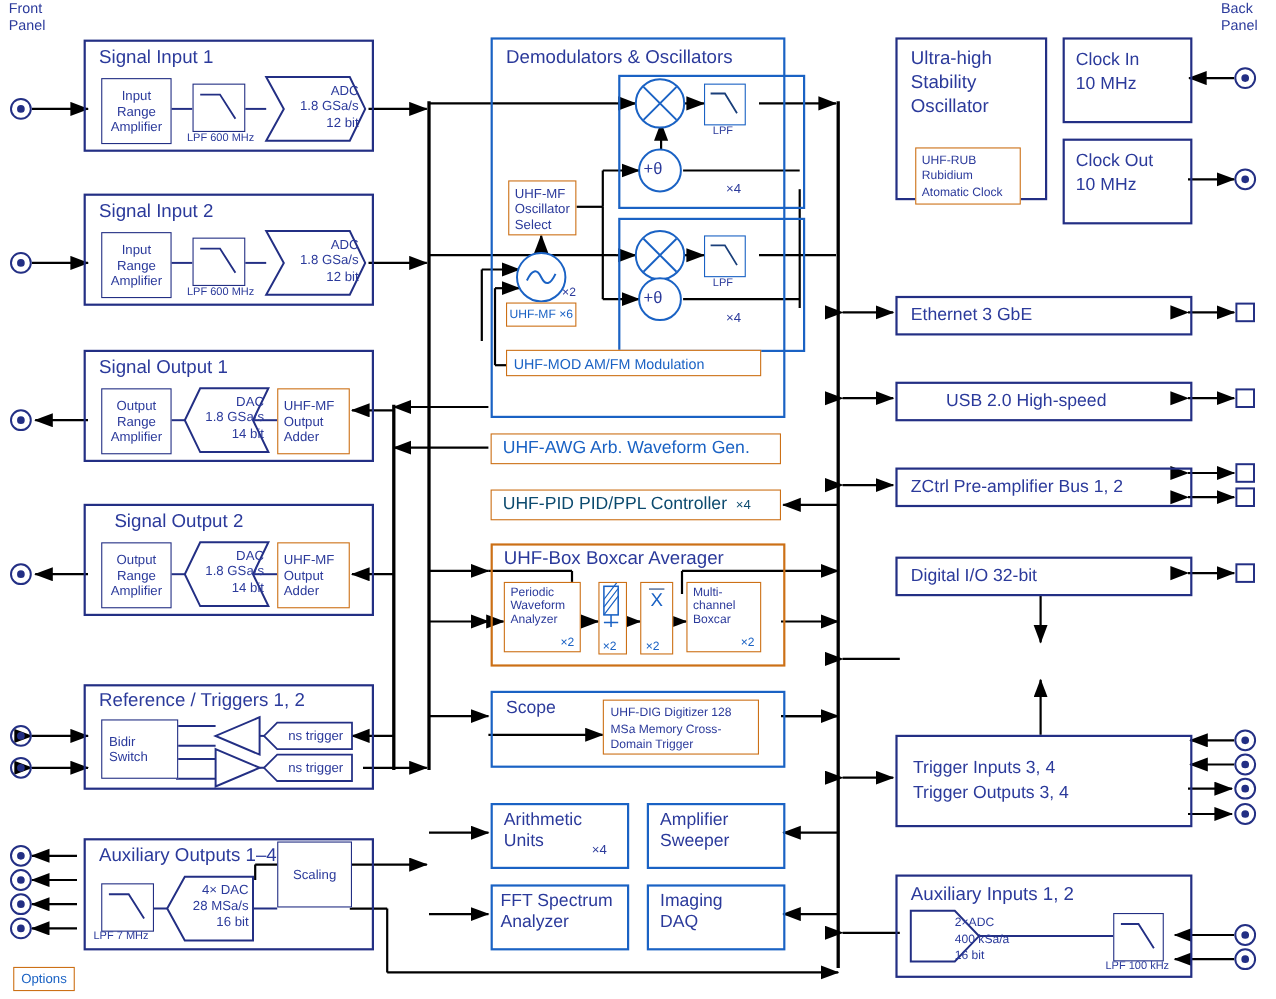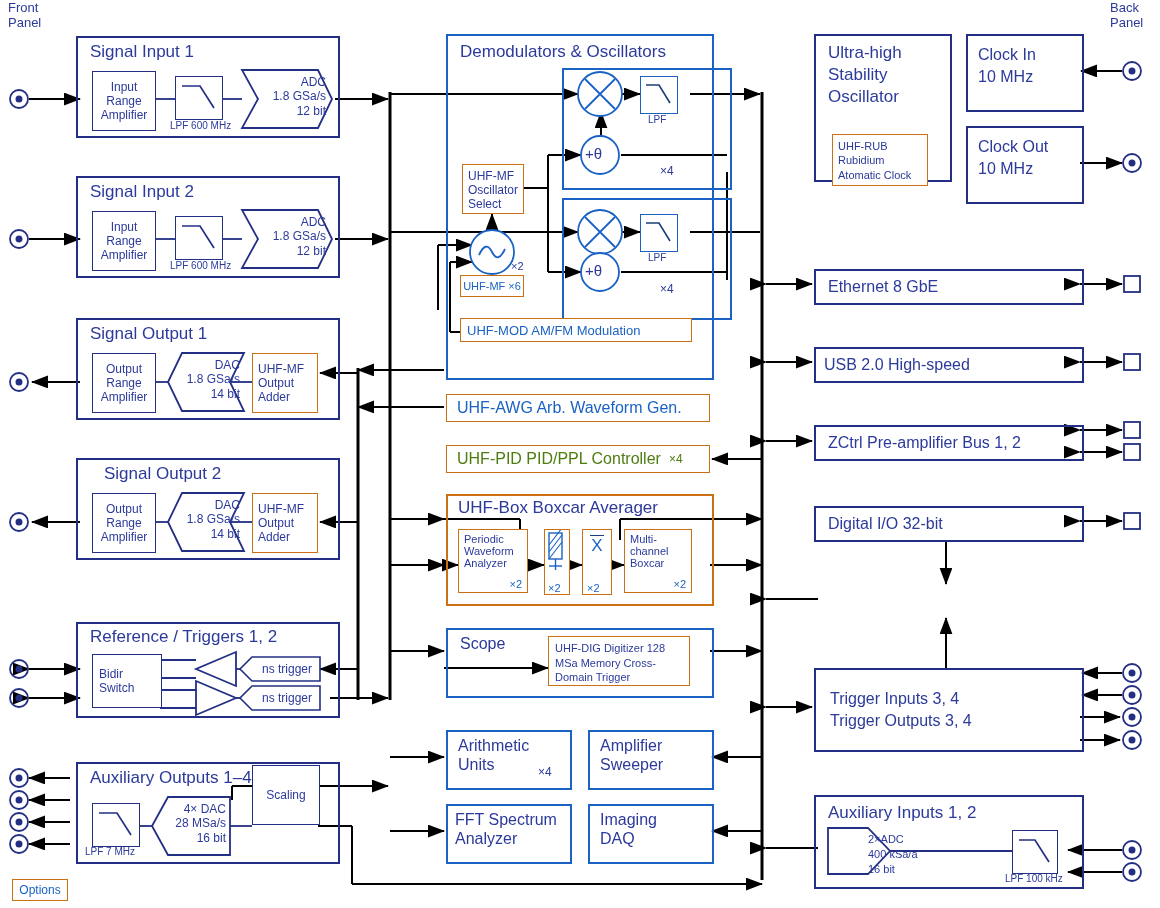--- a/index.html
+++ b/index.html
@@ -414,21 +414,21 @@
       <span>UHF-MF ×6</span>
     </div>
   <div class="orange-in lft t13" style="left:460px;top:318px;width:232px;height:24px;color:#1a62c4;padding-left:6px;box-sizing:border-box;">
       <span>UHF-MOD AM/FM Modulation</span>
     </div>
 
   <div class="orange-in lft t16" style="left:446px;top:394px;width:264px;height:28px;color:#1a62c4;padding-left:10px;box-sizing:border-box;">
       <span>UHF-AWG Arb. Waveform Gen.</span>
     </div>
 
-  <div class="orange-in lft t16" style="left:446px;top:445px;width:264px;height:28px;color:#4d7c0f;padding-left:10px;box-sizing:border-box;">
+  <div class="orange-in lft t16" style="left:446px;top:445px;width:264px;height:28px;color:#0c4a6e;padding-left:10px;box-sizing:border-box;">
     <span>UHF-PID PID/PPL Controller</span>
     <span class="t12" style="margin-left:8px;">×4</span>
   </div>
 
   <div class="orangebox" style="left:446px;top:494px;width:264px;height:108px;"></div>
   <div class="boxtxt title-blue" style="left:458px;top:498px;">UHF-Box Boxcar Averager</div>
   <div class="orange-in t11" style="left:458px;top:529px;width:70px;height:64px;color:#2b3a9b;padding-left:5px;box-sizing:border-box;">
     <div style="padding-top:3px;">Periodic
 Waveform
 Analyzer</div>
@@ -492,24 +492,24 @@
   </div>
 
   <div class="navybox" style="left:966px;top:34px;width:114px;height:74px;"></div>
   <div class="boxtxt t16" style="left:978px;top:44px;line-height:1.35;">Clock In
 10 MHz</div>
   <div class="navybox" style="left:966px;top:126px;width:114px;height:74px;"></div>
   <div class="boxtxt t16" style="left:978px;top:136px;line-height:1.35;">Clock Out
 10 MHz</div>
 
   <div class="navybox lft" style="left:814px;top:269px;width:266px;height:32px;">
-    <span class="t16 cnavy" style="padding-left:12px;">Ethernet 8 GbE</span>
+    <span class="t16 cnavy" style="padding-left:12px;">Ethernet 3 GbE</span>
   </div>
   <div class="navybox lft" style="left:814px;top:347px;width:266px;height:32px;">
-    <span class="t16 cnavy" style="padding-left:8px;">USB 2.0 High-speed</span>
+    <span class="t16 cnavy" style="padding-left:8px;margin-left:36px;">USB 2.0 High-speed</span>
   </div>
   <div class="navybox lft" style="left:814px;top:425px;width:266px;height:32px;">
     <span class="t16 cnavy" style="padding-left:12px;">ZCtrl Pre-amplifier Bus 1, 2</span>
   </div>
   <div class="navybox lft" style="left:814px;top:506px;width:266px;height:32px;">
     <span class="t16 cnavy" style="padding-left:12px;">Digital I/O 32-bit</span>
   </div>
 
   <div class="navybox" style="left:814px;top:668px;width:266px;height:80px;"></div>
   <div class="boxtxt t16" style="left:830px;top:688px;line-height:1.38;">Trigger Inputs 3, 4

